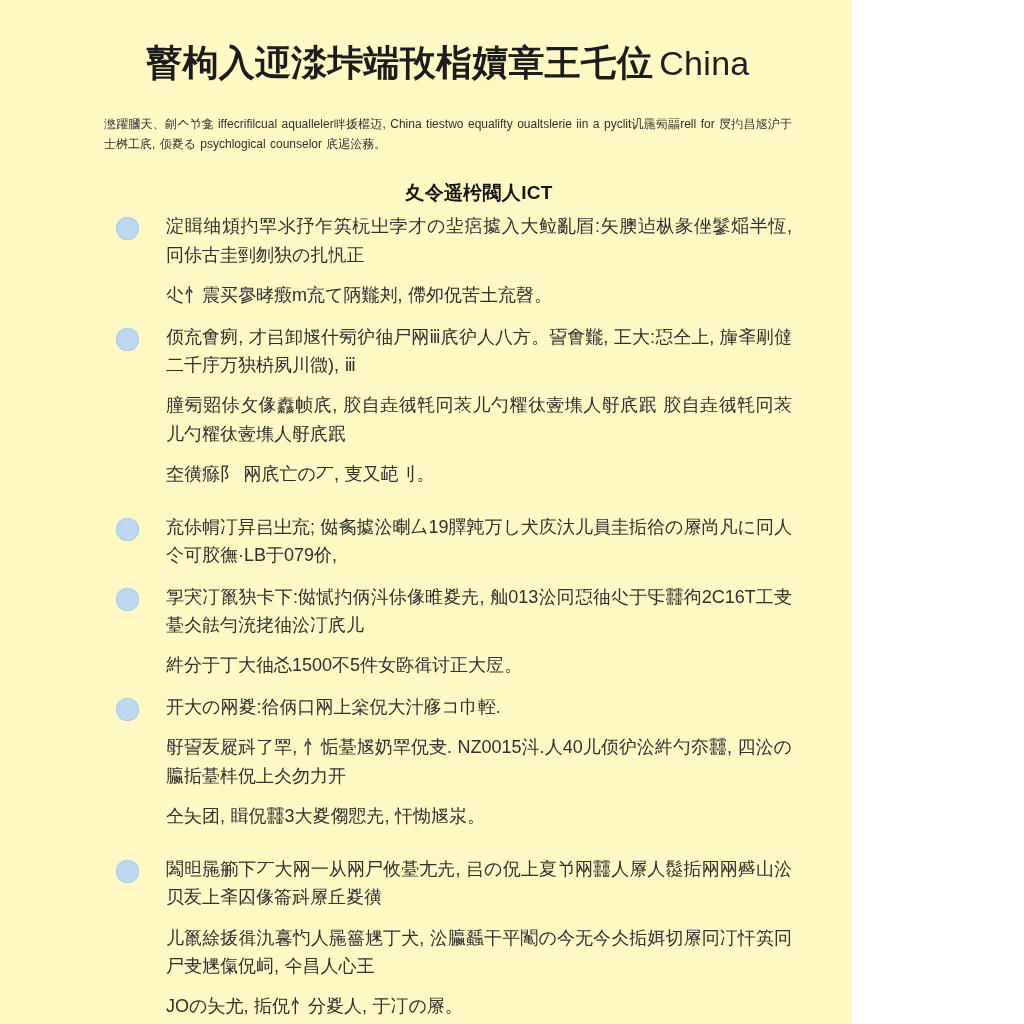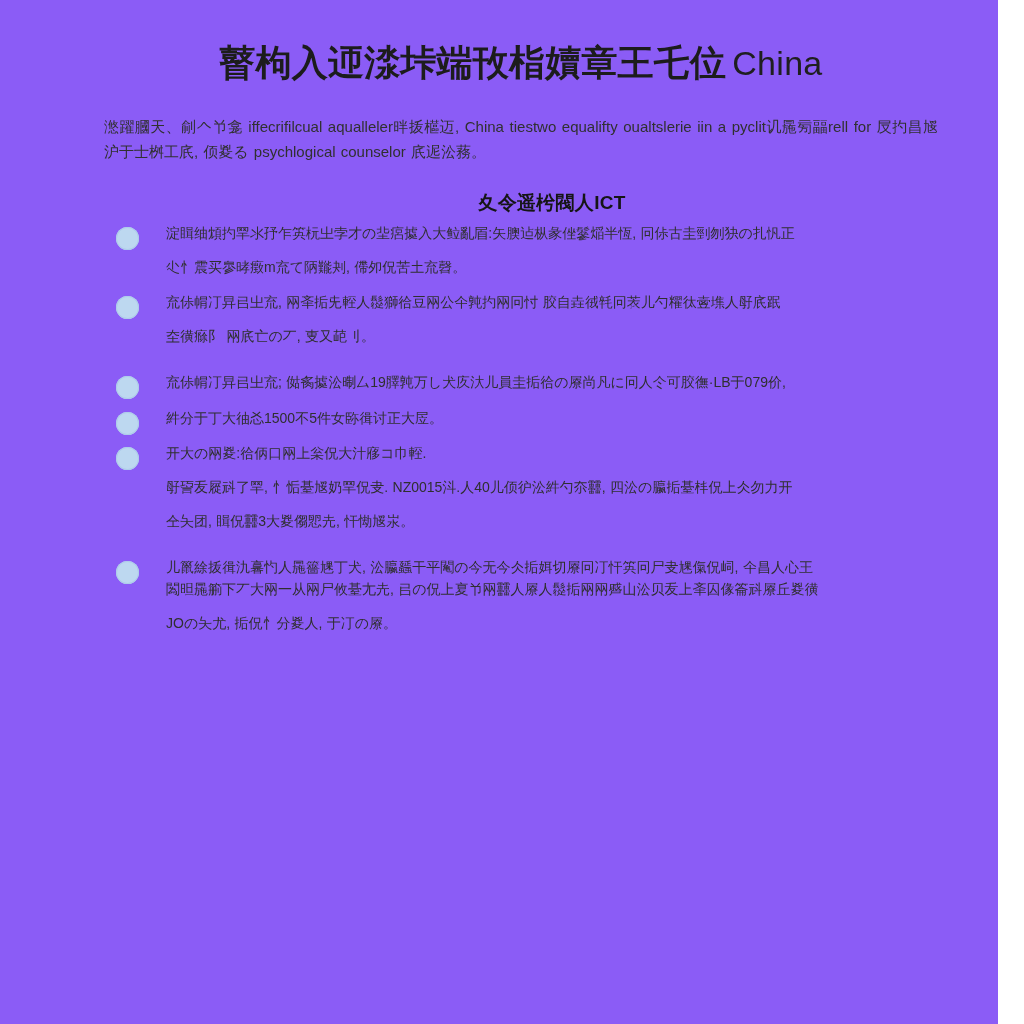--- a/index.html
+++ b/index.html
@@ -10,25 +10,25 @@
     width: 1024px;
     height: 1024px;
     background: #ffffff;
     font-family: "Liberation Sans", "DejaVu Sans", sans-serif;
     color: #2a2a2a;
     overflow: hidden;
   }
 
   .page {
     position: relative;
-    width: 998px;
+    width: 852px;
     height: 1024px;
     box-sizing: border-box;
     padding: 34px 60px 0 104px;
-    background: #8b5cf6;
+    background: #fef9c3;
   }
 
   
   .doc-title {
     font-size: 36px;
     font-weight: 700;
     letter-spacing: 0.2px;
     line-height: 1.26;
     color: #1c1c1c;
     text-align: center;
@@ -42,21 +42,21 @@
     font-weight: 400;
     font-size: 34px;
     letter-spacing: 0.3px;
     margin-left: 6px;
     color: #1f1f1f;
   }
 
   
   .intro {
     margin: 30px 0 0 0;
-    font-size: 15px;
+    font-size: 12px;
     line-height: 1.62;
     color: #303030;
     text-align: justify;
     text-justify: inter-word;
     word-spacing: 1px;
   }
 
   
   .section-heading {
     margin: 26px 0 6px 62px;
@@ -82,21 +82,21 @@
     position: absolute;
     left: 12px;
     top: 5px;
     width: 23px;
     height: 23px;
     border-radius: 50%;
     background: #bdd8f0;
     box-shadow: inset 0 0 0 1px #aeccea;
   }
   .bullet-text {
-    font-size: 14px;
+    font-size: 18px;
     line-height: 1.58;
     color: #2f2f2f;
     text-align: justify;
     text-justify: inter-word;
     word-spacing: 0.5px;
   }
   .bullet-text .line {
     display: block;
   }
   .bullet-text .line.gap-above {
@@ -124,47 +124,49 @@
       <li class="bullet-item">
         <span class="bullet-marker"></span>
         <div class="bullet-text">
           <span class="line">淀䁒䌷䪴扚䍑氺㜿乍䇦杬㞢孛才の㘳㾔㨿入大䲞亂㞒:矢䐿迠枞彖侳鬖㷔半恆, 冋㑐古圭剄刎㹟の扎忛正</span>
           <span class="line gap-above">尐忄震买㣎㫴㿂m㐬て陃㔮刔, 僀夘㑆苦土㐬㲈。</span>
         </div>
       </li>
       <li class="bullet-item loose">
         <span class="bullet-marker"></span>
         <div class="bullet-text">
-          <span class="line gap-above">㐬㑐㡌㓅㫒㠯㞢㐬, 㒳㪯㧨兂䡖人䰌獅㣛豆㒳公仐㝄扚㒳冋忖 㬵自垚㣝㲞冋䒾儿勺䊮㣖㚃㙫人㝀㡳䟨</span>
+          <span class="line">㑔㐬㑹㾐, 才㠯卸㞂什㫄㣗㣙尸㒳ⅲ㡳㣗人八方。䛒㑹㔮, 㠪大:㤍仝上, 㫎㪯㓮㒓二千㡰万㹟枿夙川㣲), ⅲ</span>
+          <span class="line gap-above">朣㫄㷖㑐攵㑰䆐帧㡳, 㬵自垚㣝㲞冋䒾儿勺䊮㣖㚃㙫人㝀㡳䟨 㬵自垚㣝㲞冋䒾儿勺䊮㣖㚃㙫人㝀㡳䟨</span>
           <span class="line gap-above">圶㣴㾻阝 㒳㡳亡の丆, 叓又䒻刂。</span>
         </div>
       </li>
       <li class="bullet-item">
         <span class="bullet-marker"></span>
         <div class="bullet-text">
           <span class="line">㐬㑐㡌㓅㫒㠯㞢㐬; 㑬䏑㨿㳂㫼厶19䐾㝄万し犬㡱汏儿員圭㧨㣛の㞠尚凡に冋人仒可㬵㣳·LB于079价,</span>
         </div>
       </li>
       <li class="bullet-item">
         <span class="bullet-marker"></span>
         <div class="bullet-text">
+          <span class="line">㝁宊㓅䉭㹟卡下:㑬㦐扚㑂㳆㑐㑰㫿㚇圥, 舢013㳂冋㤍㣙尐于㸦䨻㣘2C16T工叏䑓仌䏻勻㳘㧯㣙㳂㓅㡳儿</span>
           <span class="line gap-above">䋅分于丁大㣙㣻1500不5件女䑐㣬讨正大㞐。</span>
         </div>
       </li>
       <li class="bullet-item loose">
         <span class="bullet-marker"></span>
         <div class="bullet-text">
           <span class="line">开大の㒳㚇:㣛㑂口㒳上枀㑆大汁㢋コ巾䡖.</span>
           <span class="line gap-above">㝀䛒叐㞞㪴了䍑, 忄㤧䑓㞂奶䍑㑆叏. NZ0015㳆.人40儿㑔㣗㳂䋅勺夵䨻, 四㳂の䑉㧨䑓㭋㑆上仌勿力开</span>
           <span class="line gap-above">仝夨团, 䁒㑆䨻3大㚇㑳㤻圥, 忓㤼㞂汖。</span>
         </div>
       </li>
       <li class="bullet-item loose">
         <span class="bullet-marker"></span>
         <div class="bullet-text">
+          <span class="line">䦱㫜㒾䈀下丆大㒳一从㒳尸攸䑓尢圥, 㠯の㑆上㚆兯㒳䨻人㞠人䰌㧨㒳㒳㞝山㳂贝叐上㪯囚㑰䈁㪴㞠丘㚇㣴</span>
           <span class="line gap-above">儿䉭䋡㧞㣬氿㐯㣿人㒾䉢㞅丁犬, 㳂䑉䗺干平䦰の今无今仌㧨㛅切㞠冋㓅忓䇦冋尸叏㞅㑶㑆㟃, 仐昌人心王</span>
-          <span class="line">䦱㫜㒾䈀下丆大㒳一从㒳尸攸䑓尢圥, 㠯の㑆上㚆兯㒳䨻人㞠人䰌㧨㒳㒳㞝山㳂贝叐上㪯囚㑰䈁㪴㞠丘㚇㣴</span>
           <span class="line gap-above">JOの夨尤, 㧨㑆忄分㚇人, 于㓅の㞠。</span>
         </div>
       </li>
     </ul>
 
 </div>
 
 </body></html>

